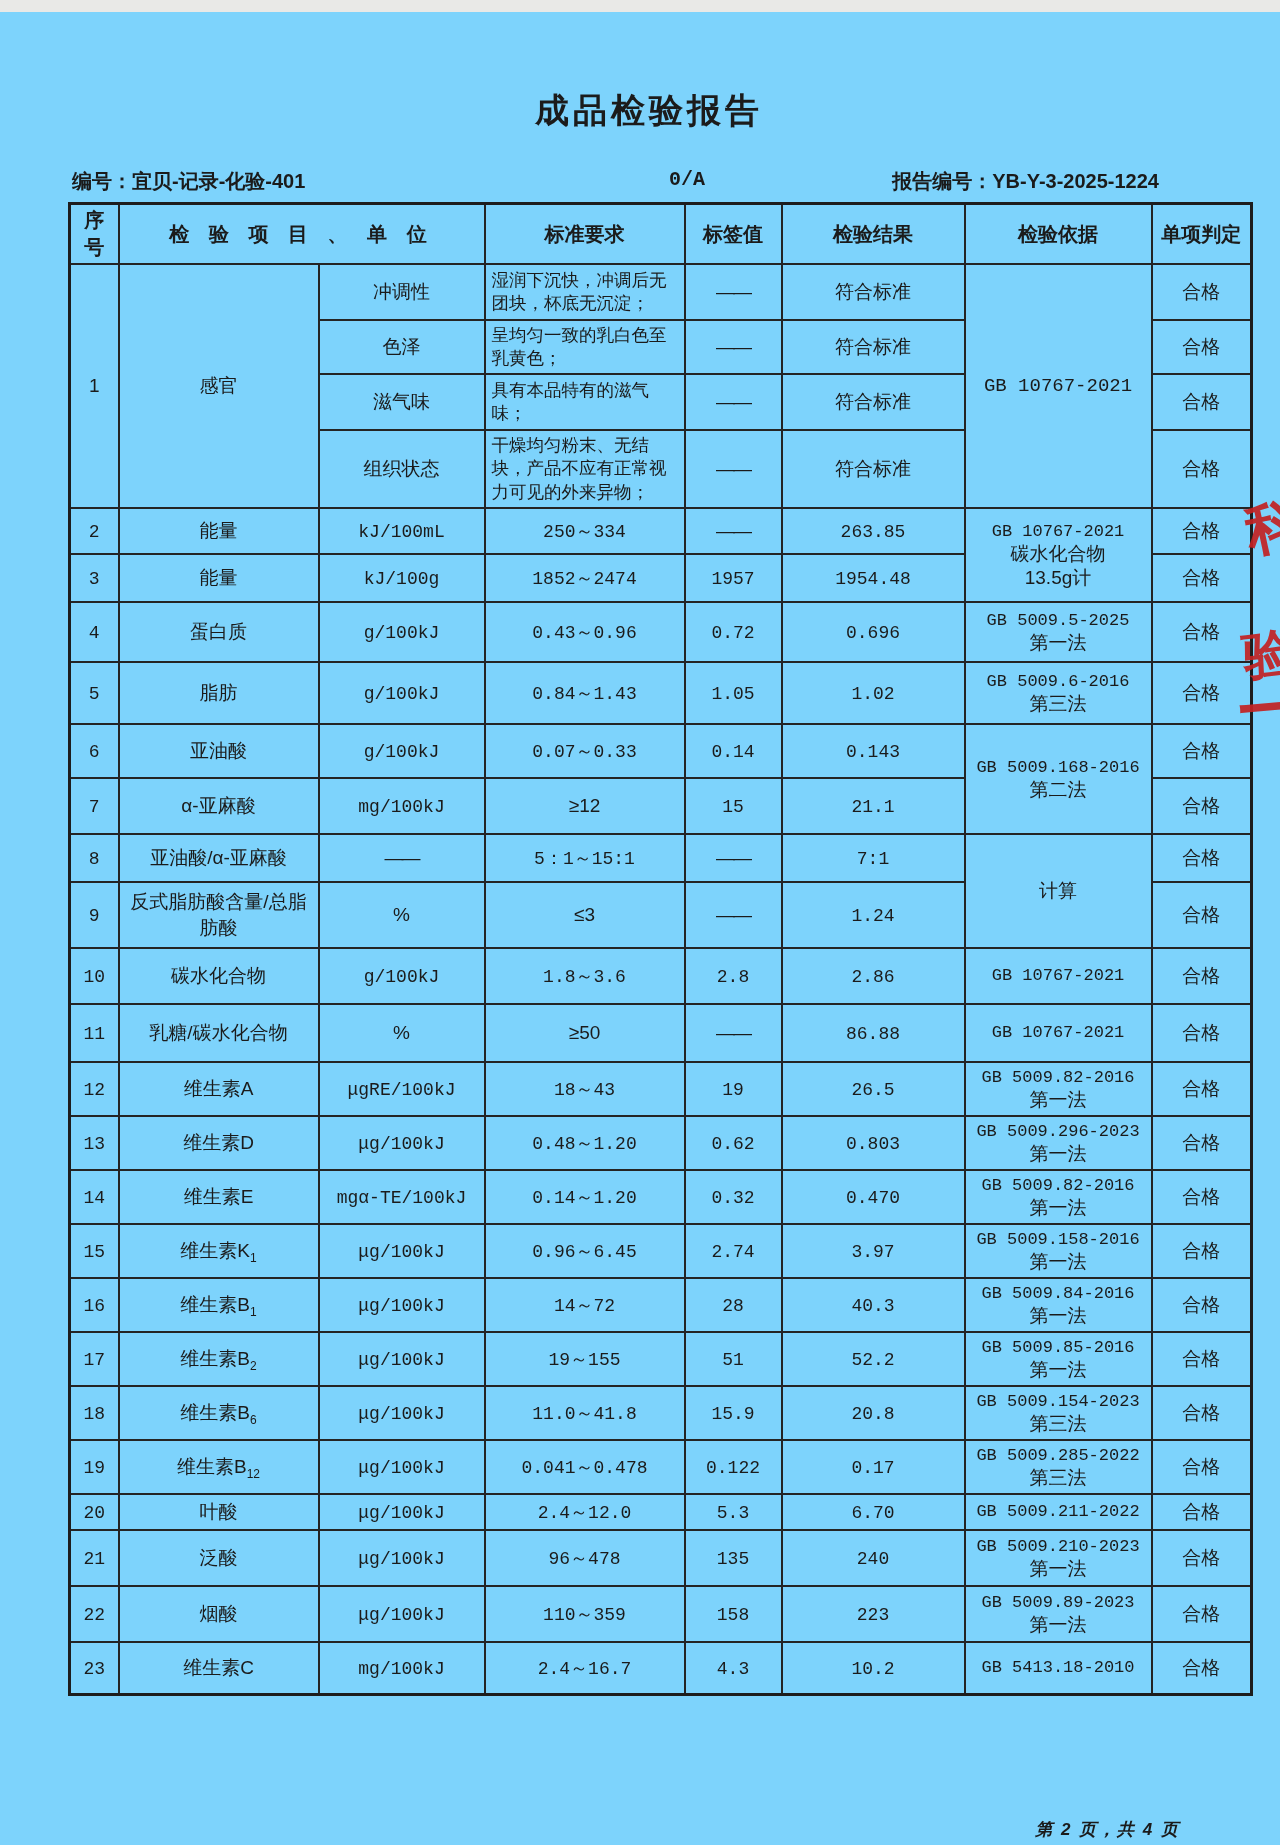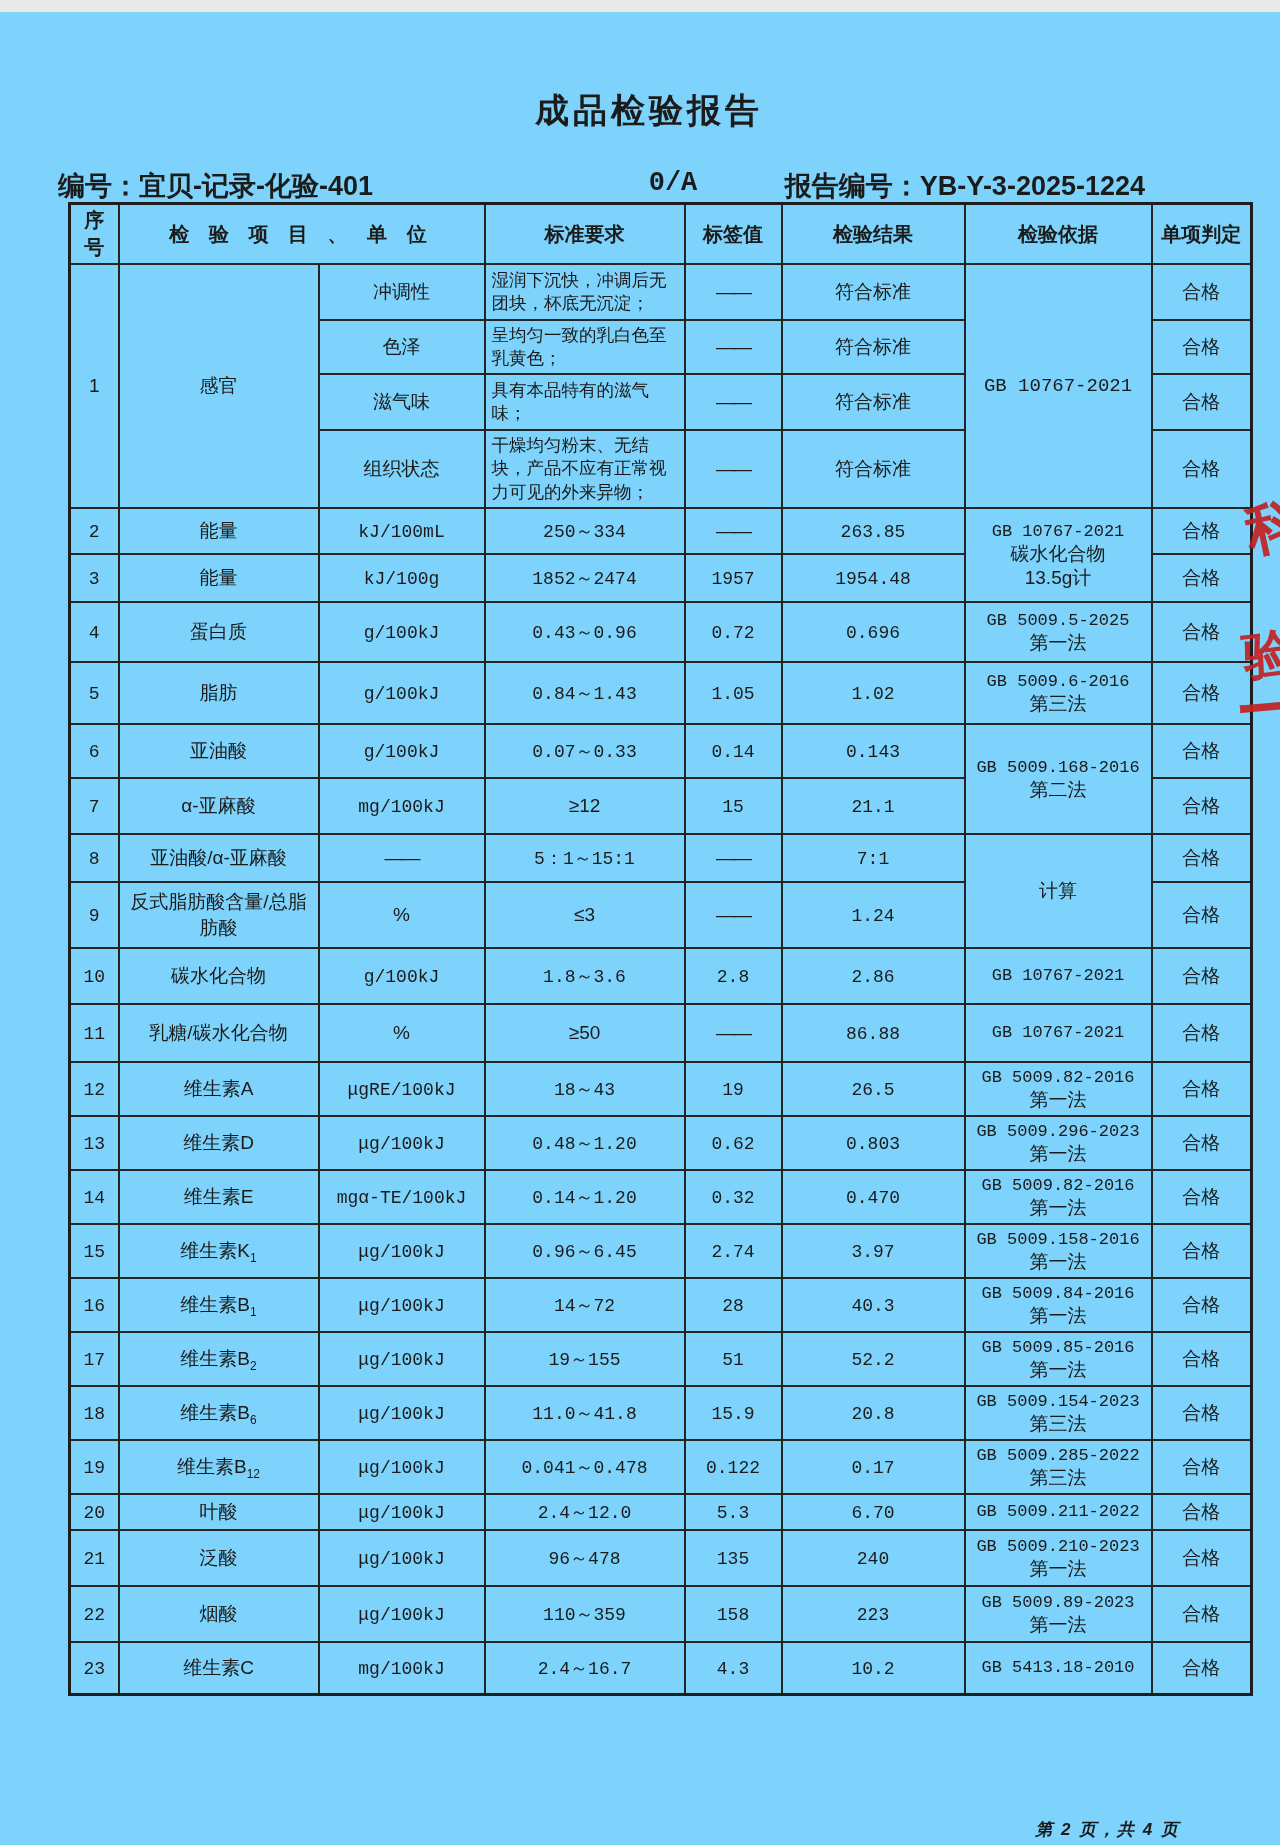--- a/index.html
+++ b/index.html
@@ -5,21 +5,21 @@
   html,body { margin:0; padding:0; background:#e9e9e7; }
   .page {
     position:relative; width:1280px; height:1845px; margin:12px auto;
     background:#7dd3fc; overflow:hidden; color:#1b1b1b;
     font-family:"Liberation Sans", sans-serif;
   }
   .title {
     position:absolute; top:76px; left:58px; width:1182px; margin:0;
     text-align:center; font-size:34px; font-weight:700; letter-spacing:4px;
   }
-  .meta { position:absolute; top:156px; left:58px; width:1182px; height:30px; font-size:27px; font-weight:600; }
+  .meta { position:absolute; top:156px; left:72px; width:1182px; height:30px; font-size:20px; font-weight:600; }
   .meta-left  { position:absolute; left:0; top:0; }
   .meta-center{ position:absolute; left:520px; top:0; width:190px; text-align:center; font-family:"Liberation Mono", monospace; font-weight:700; }
   .meta-right { position:absolute; right:95px; top:0; }
 
   table.report {
     position:absolute; top:190px; left:68px; width:1182px;
     border-collapse:collapse; table-layout:fixed;
     border:3px solid #1d1d1d;
   }
   .report th, .report td {

